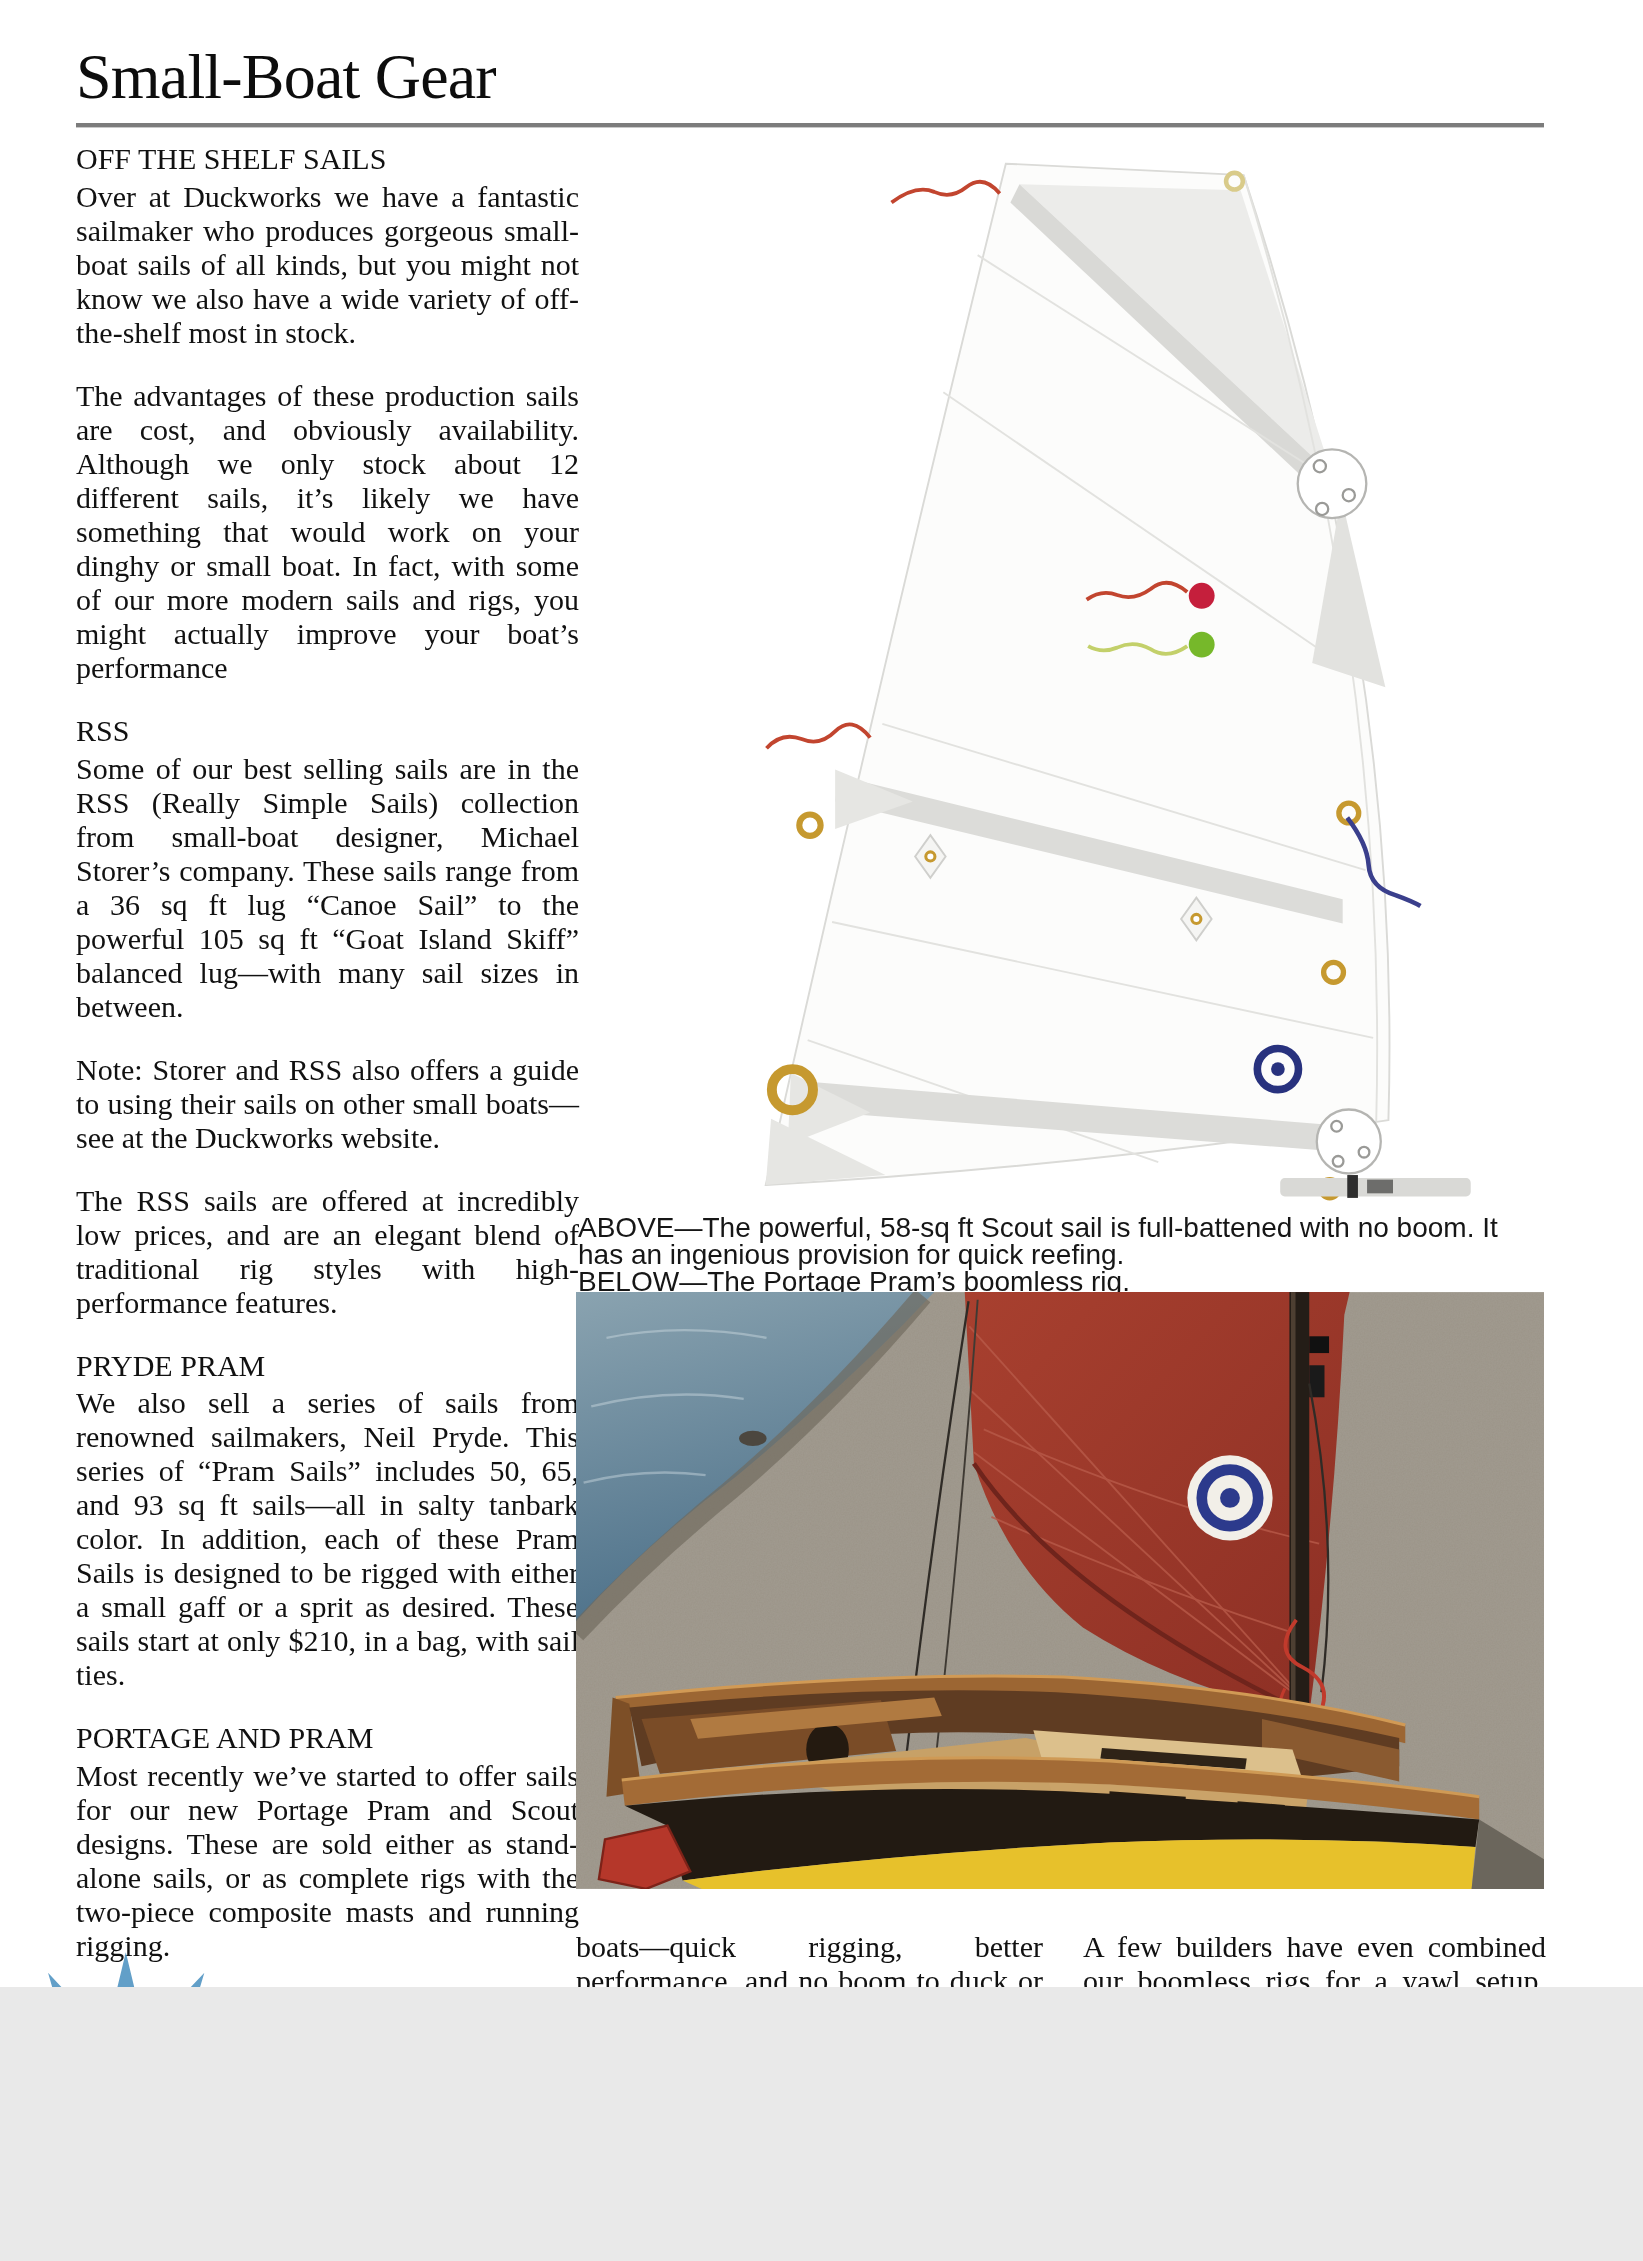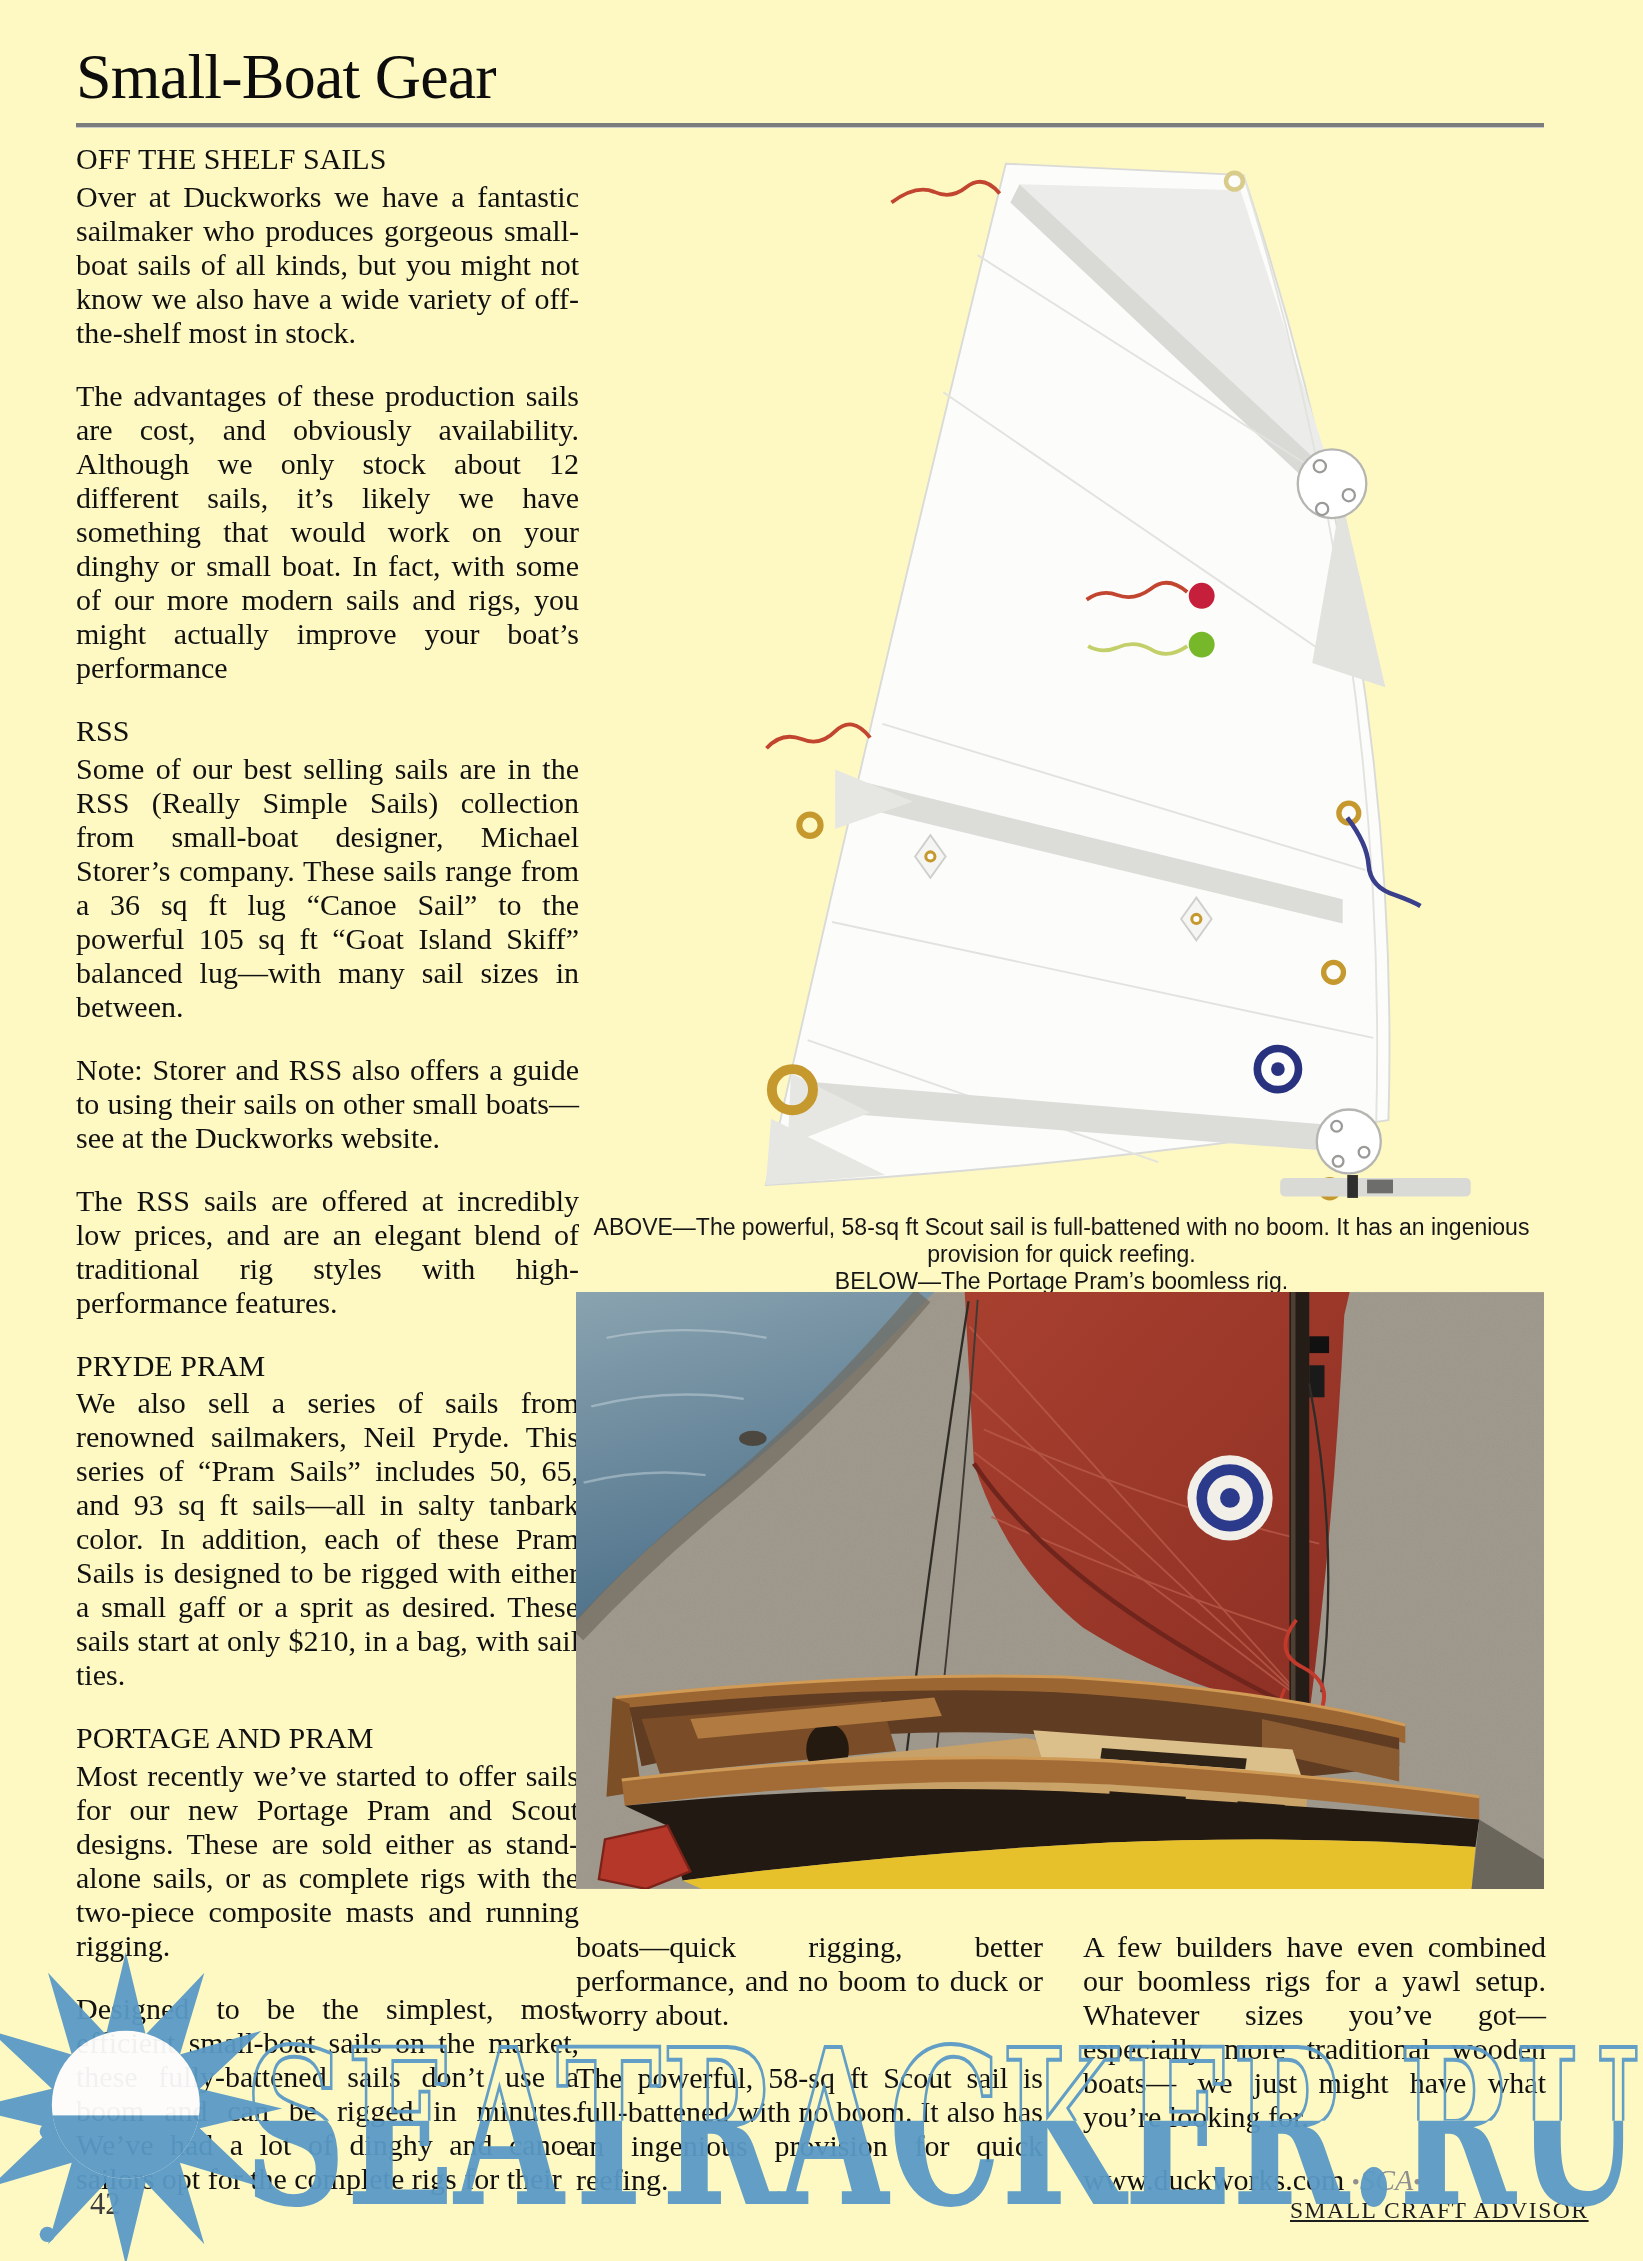--- a/index.html
+++ b/index.html
@@ -1,29 +1,29 @@
 <!DOCTYPE html>
 <html style="font-size:12.2px"><head>
 <meta charset="utf-8">
 <style>
   html,body{margin:0;padding:0;background:#e9e9e9;}
-  .page{position:relative;width:1644px;height:2261px;background:#fef9c3;overflow:hidden;
+  .page{position:relative;width:1644px;height:1987px;background:#ffffff;overflow:hidden;
         font-family:"Liberation Serif", serif;color:#111;}
   .page-title{position:absolute;left:76px;top:40px;font-size:64px;font-weight:500;
               letter-spacing:-0.8px;margin:0;color:#0d0d0d;}
   .title-rule{position:absolute;left:76px;top:123px;width:1468px;height:3.8px;
               background:#7c7c7c;border-bottom:1.5px solid #c9c9c9;}
   .col{position:absolute;text-align:justify;font-size:30px;line-height:34px;}
   .col p{margin:0 0 29px 0;}
   .col h2{font-size:30px;line-height:34px;margin:0 0 3.8px 0;font-weight:normal;letter-spacing:0px;}
   .col-left{left:76px;top:142px;width:503px;}
   .col-mid{left:576px;top:1930px;width:467px;}
   .col-right{left:1083px;top:1930px;width:463px;}
-  .caption{position:absolute;left:578px;top:1214px;width:967px;text-align:center;
-           font-family:"Liberation Sans", sans-serif;font-size:23px;line-height:27px;color:#161616;}
+  .caption{position:absolute;left:578px;top:1214px;width:967px;text-align:left;
+           font-family:"Liberation Sans", sans-serif;font-size:28px;line-height:27px;color:#161616;}
   .figure-sail{position:absolute;left:579px;top:137px;width:1064px;height:1067px;}
   .figure-photo{position:absolute;left:576px;top:1292px;width:968px;height:597px;}
   .weblink-line{margin-top:7.6px;white-space:nowrap;}
   .weblink{color:#111;}
   .sca-dot{color:#8f8f8f;font-size:23px;vertical-align:middle;}
   .sca{color:#8f8f8f;font-style:italic;}
   .footer-page-num{position:absolute;left:90px;top:2187px;font-size:30.5px;color:#3c3c3c;}
   .footer-mag{position:absolute;left:1290px;top:2197px;font-size:23.6px;letter-spacing:1.5px;color:#1d1d1d;text-decoration:underline;}
   .watermark{position:absolute;left:0;top:1952px;width:1644px;height:310px;opacity:0.95;pointer-events:none;}
   svg{display:block;}

